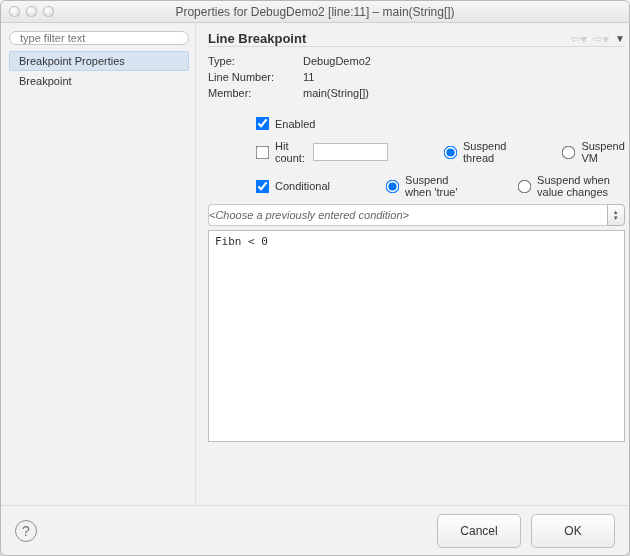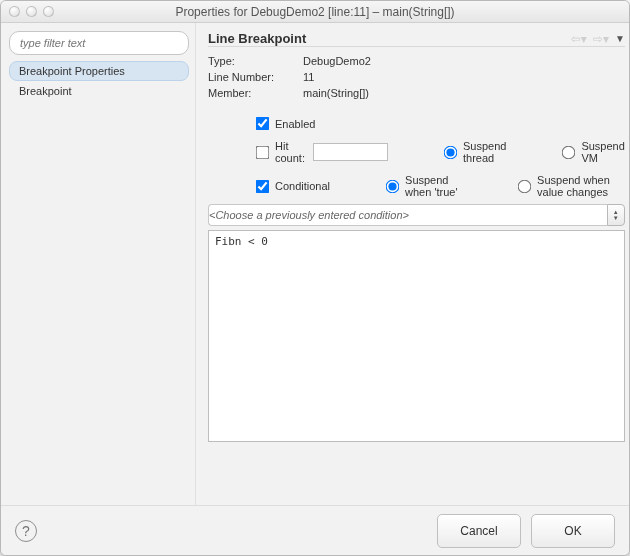--- a/index.html
+++ b/index.html
@@ -5,23 +5,23 @@
     * { box-sizing: border-box; margin: 0; padding: 0; }
     body { font-family: "Lucida Grande","Helvetica Neue",Arial,sans-serif; font-size:11px; background:#fff; }
     .window { width:630px; height:556px; border:1px solid #b8b8b8; border-radius:6px; overflow:hidden; display:flex; flex-direction:column; background:#ececec; box-shadow:0 4px 12px rgba(0,0,0,.35); }
     .titlebar { height:22px; background:linear-gradient(#f6f6f6,#e6e6e6); border-bottom:1px solid #cfcfcf; display:flex; align-items:center; padding:0 8px; position:relative; }
     .traffic { display:flex; gap:6px; }
     .tl { width:11px; height:11px; border-radius:50%; border:1px solid rgba(0,0,0,.18); background:radial-gradient(circle at 35% 30%,#fff,#dcdcdc); }
     .title { position:absolute; left:0; right:0; text-align:center; font-size:12px; color:#555; pointer-events:none; }
     .content { flex:1; display:flex; background:#f2f2f2; }
     .sidebar { width:195px; background:#f2f2f2; border-right:1px solid #e0e0e0; padding:8px 6px 8px 8px; }
     .filter-wrap { }
-    .filter { width:180px; height:24px; border:1px solid #c6c6c6; border-radius:10px; padding:0 10px; font-size:11px; color:#999; background:#fff;font-style:italic; }
+    .filter { width:180px; height:14px; border:1px solid #c6c6c6; border-radius:10px; padding:0 10px; font-size:11px; color:#999; background:#fff; }
     .nav { margin-top:6px; }
-    .nav-item { padding:4px 10px; color:#333; border-radius:8px; cursor:default; }
+    .nav-item { padding:4px 10px; color:#333; border-radius:2px; cursor:default; }
     .nav-item.selected { background:#d7e4f2; border:1px solid #bdd3ea; padding:3px 9px; }
     .main { flex:1; display:flex; flex-direction:column; padding:8px 10px 0 12px; }
     .heading-row { display:flex; align-items:center; border-bottom:1px solid #d9d9d9; padding-bottom:0; }
     .heading { font-size:13px; font-weight:bold; color:#333; flex:1; }
     .heading-icons { display:flex; gap:6px; align-items:center; color:#bbb; }
     .arrow { font-size:12px; color:#cfcfcf; }
     .menu-tri { color:#555; font-size:10px; }
     .form { padding-top:8px; color:#333; }
     .kv { display:flex; margin-bottom:4px; }
     .kv .k { width:95px; }

